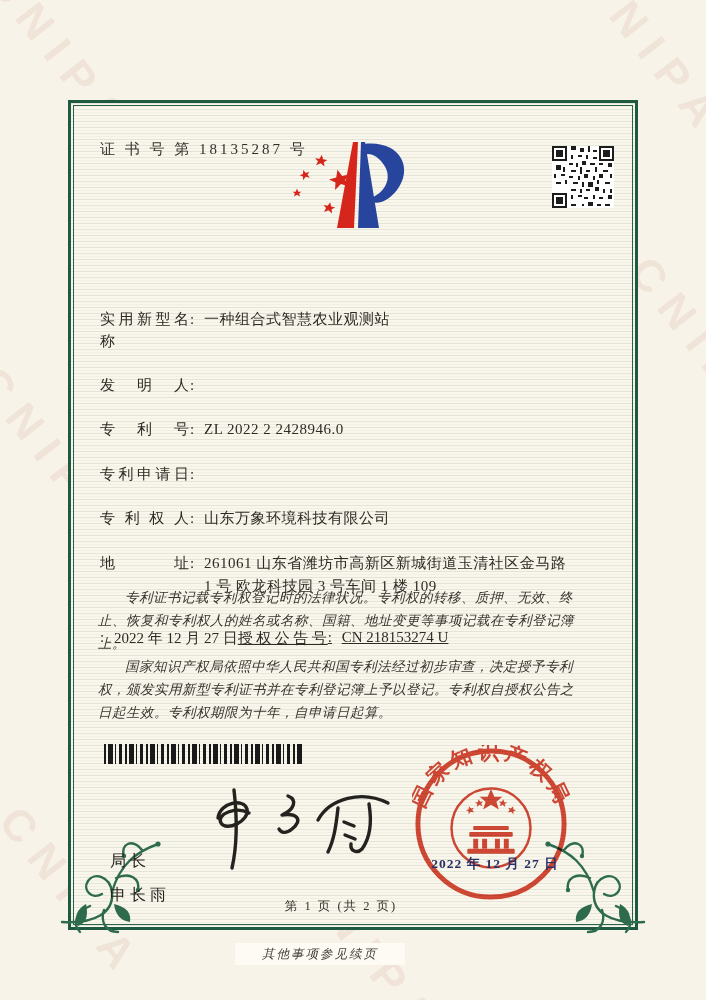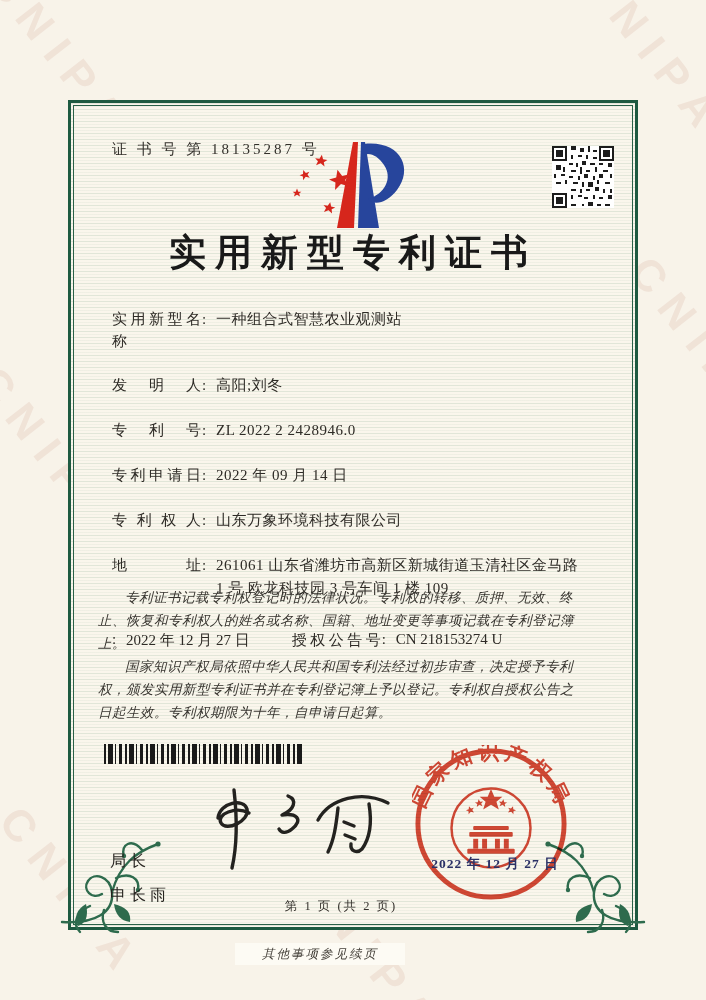--- a/index.html
+++ b/index.html
@@ -40,44 +40,44 @@
     z-index:2;
   }
   .frame-inner{
     position:absolute;inset:2px;
     border:1px solid #2a6148;
   }
   .flourish{position:absolute;z-index:4;}
   
   .cert-no{
     position:absolute;left:100px;top:140px;z-index:5;
-    font-size:15px;color:#33302b;letter-spacing:3px;margin-left:12px;
+    font-size:15px;color:#33302b;letter-spacing:3px;
   }
   .qr{position:absolute;left:552px;top:146px;width:62px;height:62px;z-index:5;}
   .logo{position:absolute;left:288px;top:134px;width:130px;height:102px;z-index:5;}
   .title{
     position:absolute;left:68px;top:228px;width:570px;z-index:5;
     text-align:center;font-size:37px;font-weight:bold;color:#191919;
     letter-spacing:9px;
   }
-  .fields{position:absolute;left:112px;top:308px;width:478px;z-index:5;}
+  .fields{position:absolute;left:100px;top:308px;width:478px;z-index:5;}
   .frow{
     display:flex;align-items:flex-start;
     font-size:15px;color:#2e2b26;margin-bottom:22px;line-height:22px;
   }
   .flab{
     display:inline-block;width:90px;flex:0 0 90px;
     text-align:justify;text-align-last:justify;
     letter-spacing:1px;
   }
   .fcolon{flex:0 0 14px;}
   .fval{flex:1;letter-spacing:0.5px;line-height:23px;}
   .grant-row{display:flex;font-size:15px;color:#2e2b26;margin-top:0px;}
   .grant-row .pair{display:flex;}
-  .grant-row .pair.second{margin-left:42px;}
+  .grant-row .pair.second{text-decoration:underline;}
   .body-text{
     position:absolute;left:98px;top:586px;width:480px;z-index:5;
     font-size:13.5px;font-style:italic;color:#37342f;line-height:23px;
     letter-spacing:0.5px;
   }
   .body-text p{margin:0;text-indent:2em;}
   .barcode{
     position:absolute;left:104px;top:744px;width:200px;height:20px;z-index:5;
     background:repeating-linear-gradient(90deg,
       #1a1a1a 0 2px, transparent 2px 4px,
@@ -198,42 +198,39 @@
       <use href="#star" transform="translate(33,27) scale(0.62) rotate(8)"></use>
       <use href="#star" transform="translate(17,41) scale(0.52) rotate(-20)"></use>
       <use href="#star" transform="translate(9,59) scale(0.44)"></use>
       <use href="#star" transform="translate(41,74) scale(0.60) rotate(12)"></use>
     </g>
     <polygon points="65,8 70,8 66,94 49,94" fill="#d6261c"></polygon>
     <polygon points="73,8 77,8 91,94 70,94" fill="#27459c"></polygon>
     <path d="M76,10 C112,6 126,34 109,56 C99,69 86,72 80,65 C97,60 105,44 96,31 C90,22 82,18 76,21 Z" fill="#27459c"></path>
   </svg>
 
-  <div class="title">实用新型专利证书</div>
 
   <div class="fields">
     <div class="frow">
       <span class="flab">实用新型名称</span>
         <span class="fcolon">:</span>
       <span class="fval">一种组合式智慧农业观测站</span>
     </div>
     <div class="frow">
       <span class="flab">发明人</span>
         <span class="fcolon">:</span>
-      <span class="fval">高阳;刘冬</span>
     </div>
     <div class="frow">
       <span class="flab">专利号</span>
         <span class="fcolon">:</span>
       <span class="fval">ZL 2022 2 2428946.0</span>
     </div>
     <div class="frow">
       <span class="flab">专利申请日</span>
         <span class="fcolon">:</span>
-      <span class="fval">2022 年 09 月 14 日</span>
     </div>
     <div class="frow">
       <span class="flab">专利权人</span>
         <span class="fcolon">:</span>
       <span class="fval">山东万象环境科技有限公司</span>
     </div>
     <div class="frow" style="margin-bottom:31px;">
       <span class="flab">地址</span>
         <span class="fcolon">:</span>
       <span class="fval" style="max-width:400px;">261061 山东省潍坊市高新区新城街道玉清社区金马路 1 号 欧龙科技园 3 号车间 1 楼 109</span>

